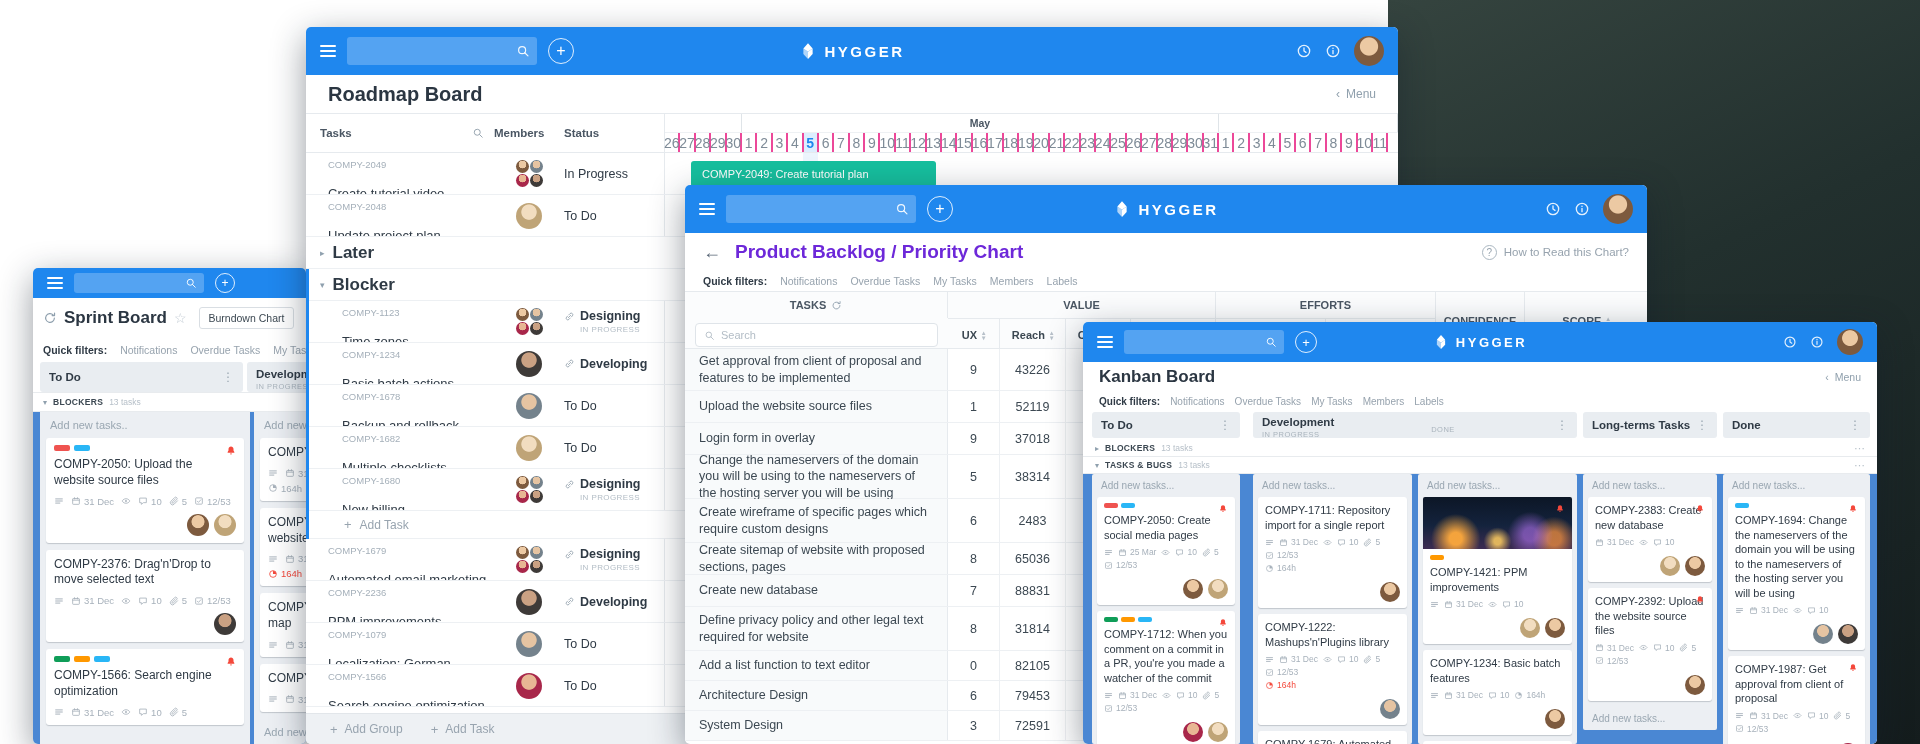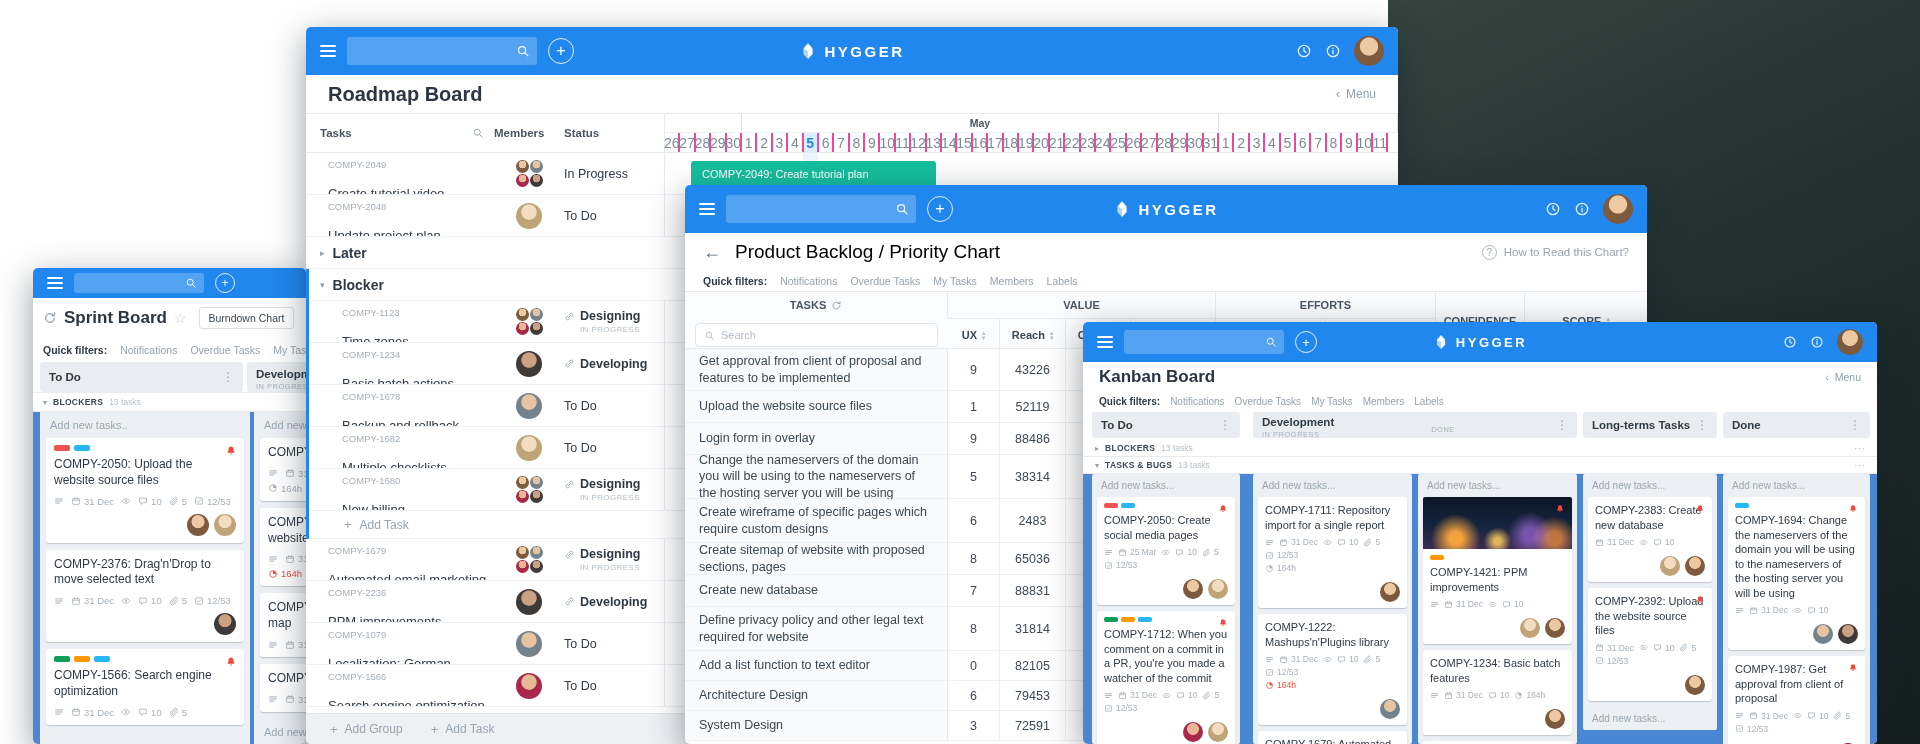--- a/index.html
+++ b/index.html
@@ -97,21 +97,21 @@
   .m-avs{width:30px;display:flex;flex-wrap:wrap;justify-content:center;align-content:center;gap:1px}
   .m-avs .av{width:13px;height:13px}
   .m-avs .av:only-child{width:26px;height:26px}
   .st{display:flex;flex-direction:column;justify-content:center}
   .st-main{display:flex;align-items:center;gap:5px;font-size:12.5px;color:#2f3a45}
   .st-main .bold{font-weight:700}
   .linkic{color:#9aa7b2}
   .st-sub{font-size:8px;color:#b3bdc6;letter-spacing:.4px;margin-top:2px;padding-left:16px}
   .grow{height:32px;display:flex;align-items:center;gap:8px;padding-left:14px;border-bottom:1px solid #edf0f3;background:#fff;position:relative;z-index:1}
   .grow .caret{color:#8fa0ae;font-size:9px}
-  .grow .glbl{font-weight:700;font-size:14px;color:#2f3a45}
+  .grow .glbl{font-weight:700;font-size:17px;color:#2f3a45}
   .blocker-strip{position:absolute;left:0;top:116px;height:270px;width:3px;background:#1f87ee;z-index:3}
   .addtask-row{height:28px;display:flex;align-items:center;gap:8px;padding-left:38px;color:#98a4af;font-size:12px;
     border-bottom:1px solid #edf0f3;background:#fff;position:relative;z-index:1;cursor:pointer}
   .plusg{font-size:13px;color:#98a4af}
   .rm-footer{position:absolute;left:0;right:0;bottom:0;height:31px;background:#eef1f4;border-top:1px solid #e2e6ea;
     display:flex;align-items:center;gap:28px;padding-left:24px;color:#98a4af;font-size:12px;z-index:4}
   .rm-footer span{display:flex;gap:7px;align-items:center;cursor:pointer}
 
   
   #win-sprint{left:33px;top:268px;width:273px;height:476px;z-index:1}
@@ -128,21 +128,21 @@
   .gcaret{color:#8fa0ae;font-size:8px}
   .gname{font-weight:700;color:#3c4852;letter-spacing:.3px}
   .gcount{color:#b7c0c9}
   .sp-lanes{position:absolute;left:0;top:144px;bottom:0;width:460px;background:#4a87d3;display:flex;gap:4px;padding-left:7px;overflow:hidden}
   .sp-lanes .lane{width:210px;flex:none;border-radius:0}
 
   
   #win-backlog{left:685px;top:185px;width:962px;height:559px;z-index:3}
   .bl-title{height:38px;display:flex;align-items:center;padding:0 18px;gap:14px}
   .backarrow{font-size:18px;color:#5b6878;cursor:pointer}
-  .bl-title h1{font-size:19px;color:#000000;font-weight:400}
+  .bl-title h1{font-size:19px;color:#6d28d9;font-weight:700}
   .bl-help{margin-left:auto;display:flex;align-items:center;gap:7px;color:#97a3ae;font-size:11.5px;cursor:pointer}
   .qcircle{width:15px;height:15px;border:1.5px solid #aab6c0;border-radius:50%;font-size:10px;color:#97a3ae;display:inline-flex;align-items:center;justify-content:center}
   .bl-qf{height:20px;font-size:10.5px;padding:0 18px}
   .bl-thead{position:relative;height:58px;border-top:1px solid #e6eaee;border-bottom:1px solid #e6eaee;background:#fbfcfd}
   .th{position:absolute;display:flex;align-items:center;justify-content:center;color:#4a5663;font-weight:700;font-size:11px;border-right:1px solid #e6eaee;gap:5px;cursor:pointer}
   .th.sub{top:26px;height:32px;border-top:1px solid #e6eaee;font-weight:600;color:#3c4852}
   .th.grp{top:0;height:26px}
   .th.tall{top:0;height:58px}
   .sort{display:inline-flex;flex-direction:column;line-height:5px;font-size:6.5px;color:#b7c0c9}
   .bl-search{position:absolute;left:10px;top:31px;width:243px;height:24px;border:1px solid #dfe4e9;border-radius:4px;background:#fff;
@@ -1078,21 +1078,21 @@
       <div class="bl-row h32">
         <div class="bt">Upload the website source files</div>
         <div class="bu">1</div>
         <div class="br">52119</div>
         <div class="bf"></div>
       </div>
 
       <div class="bl-row h32">
         <div class="bt">Login form in overlay</div>
         <div class="bu">9</div>
-        <div class="br">88486</div>
+        <div class="br">37018</div>
         <div class="bf"></div>
       </div>
 
       <div class="bl-row h44">
         <div class="bt">Change the nameservers of the domain you will be using to the nameservers of the hosting server you will be using</div>
         <div class="bu">5</div>
         <div class="br">38314</div>
         <div class="bf"></div>
       </div>
 

